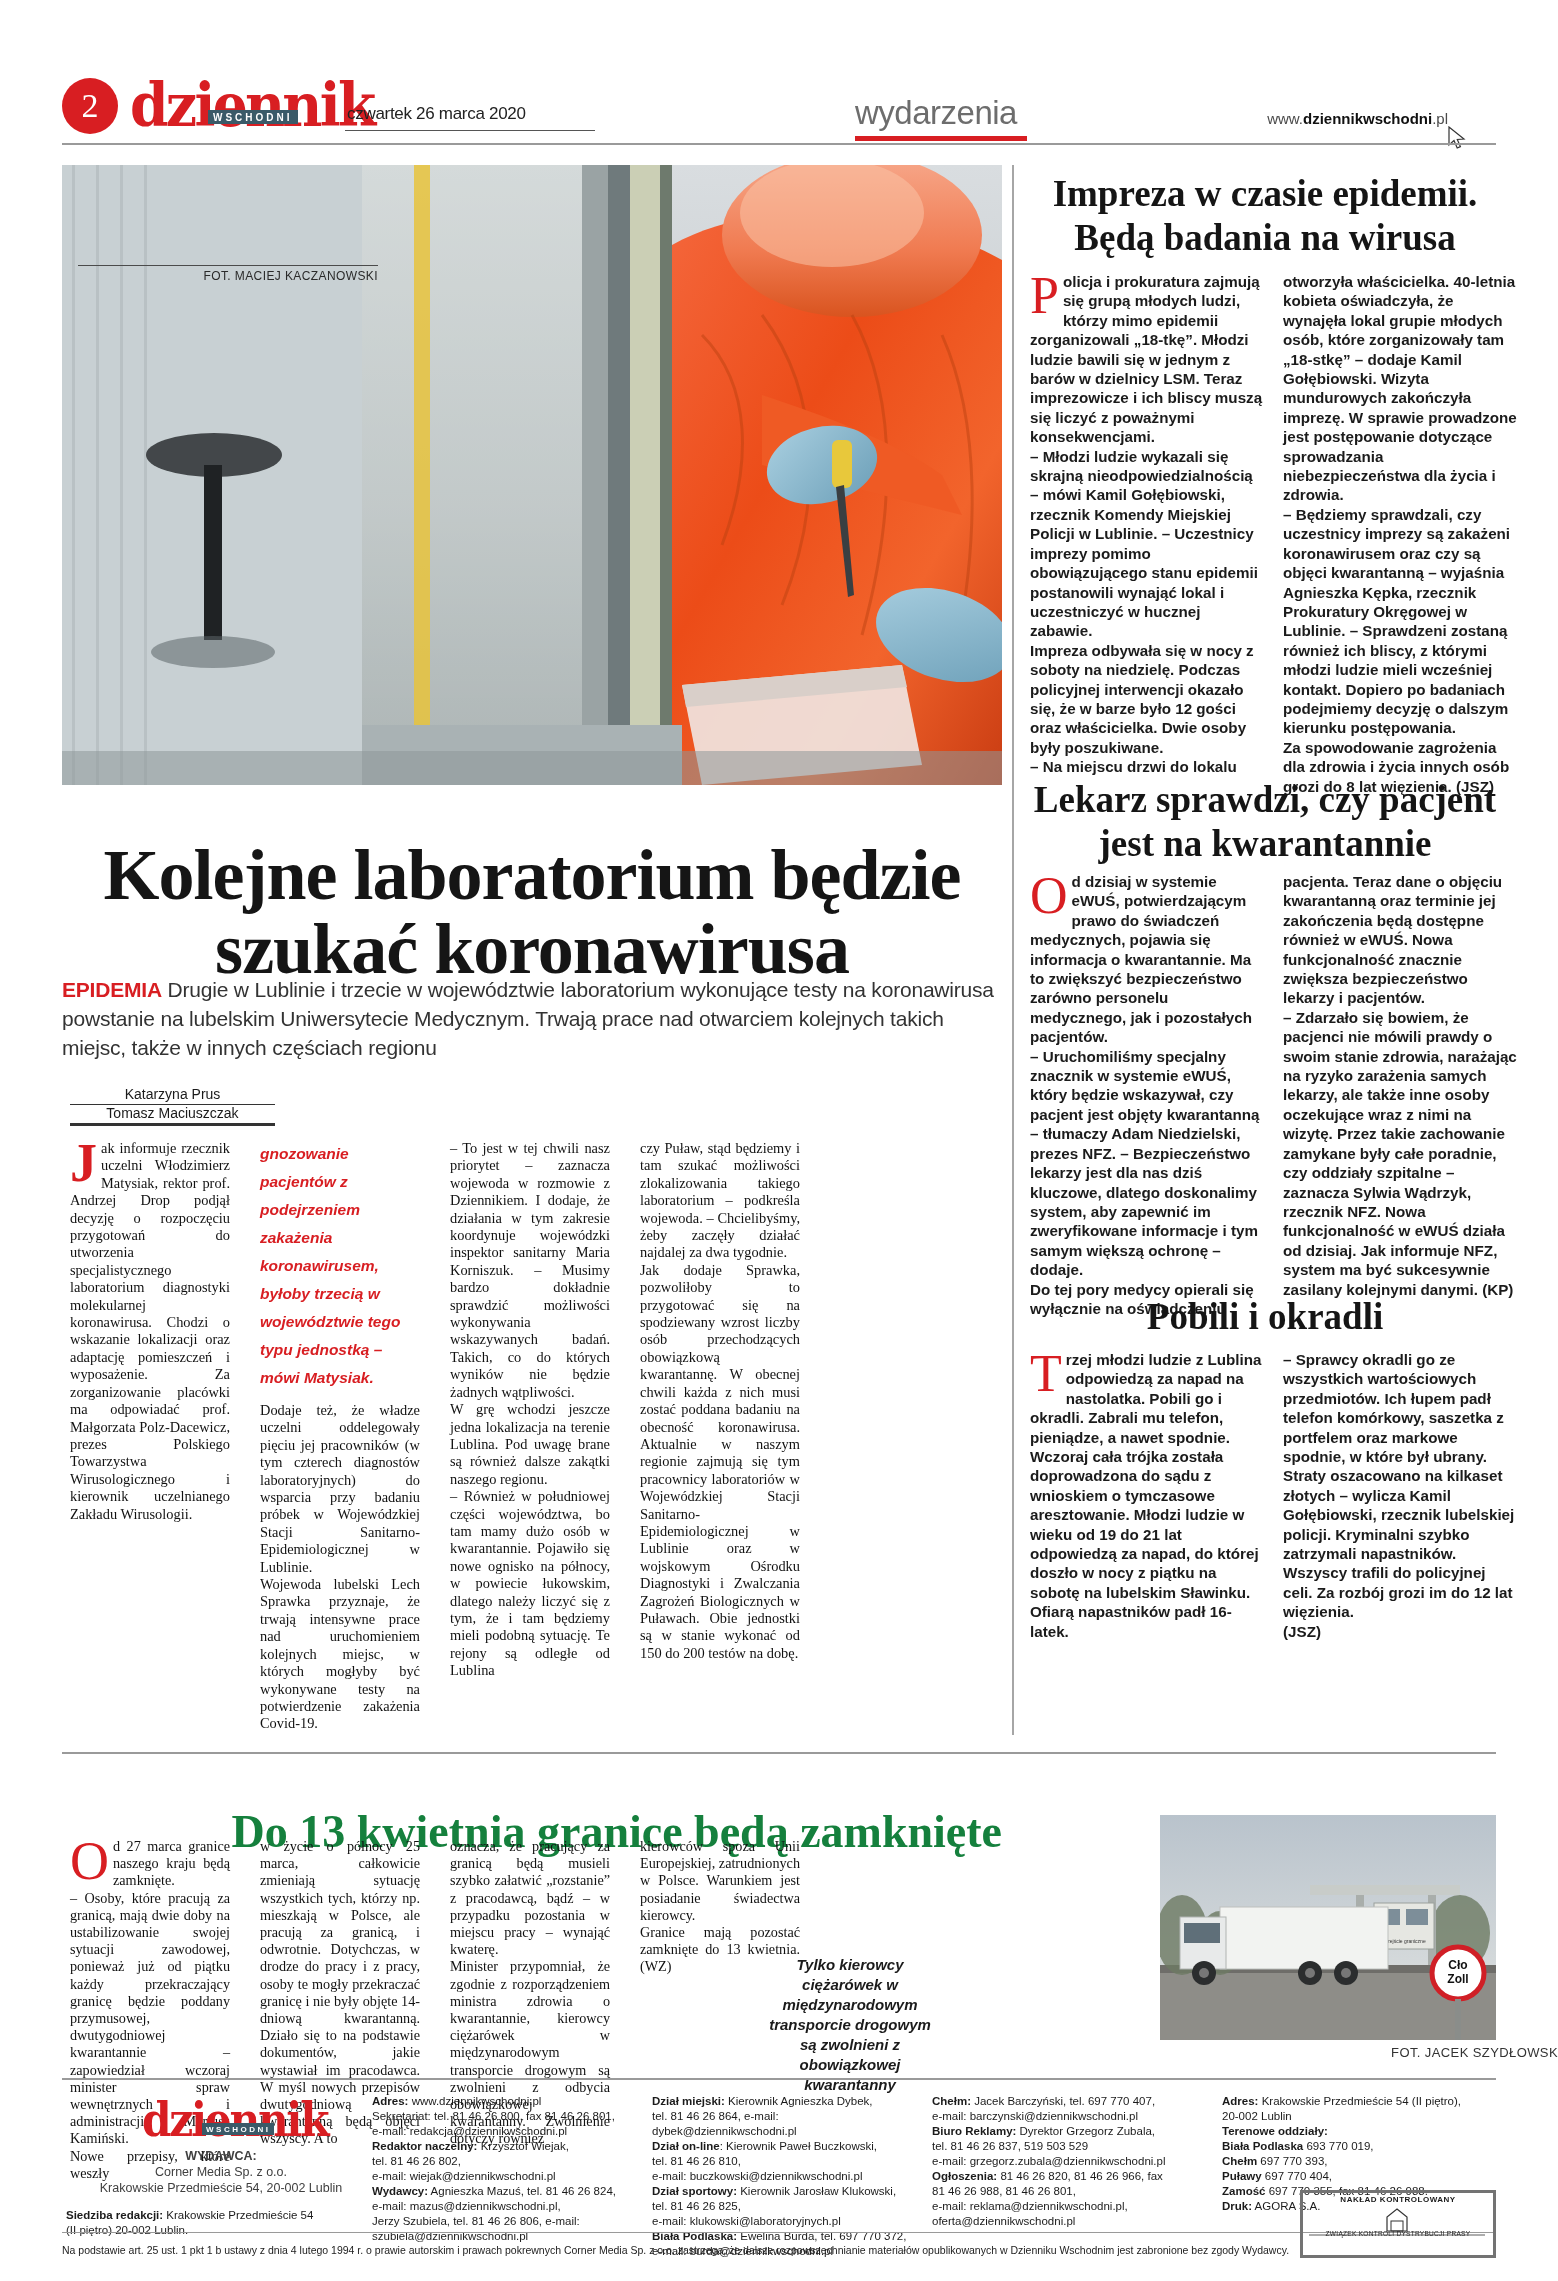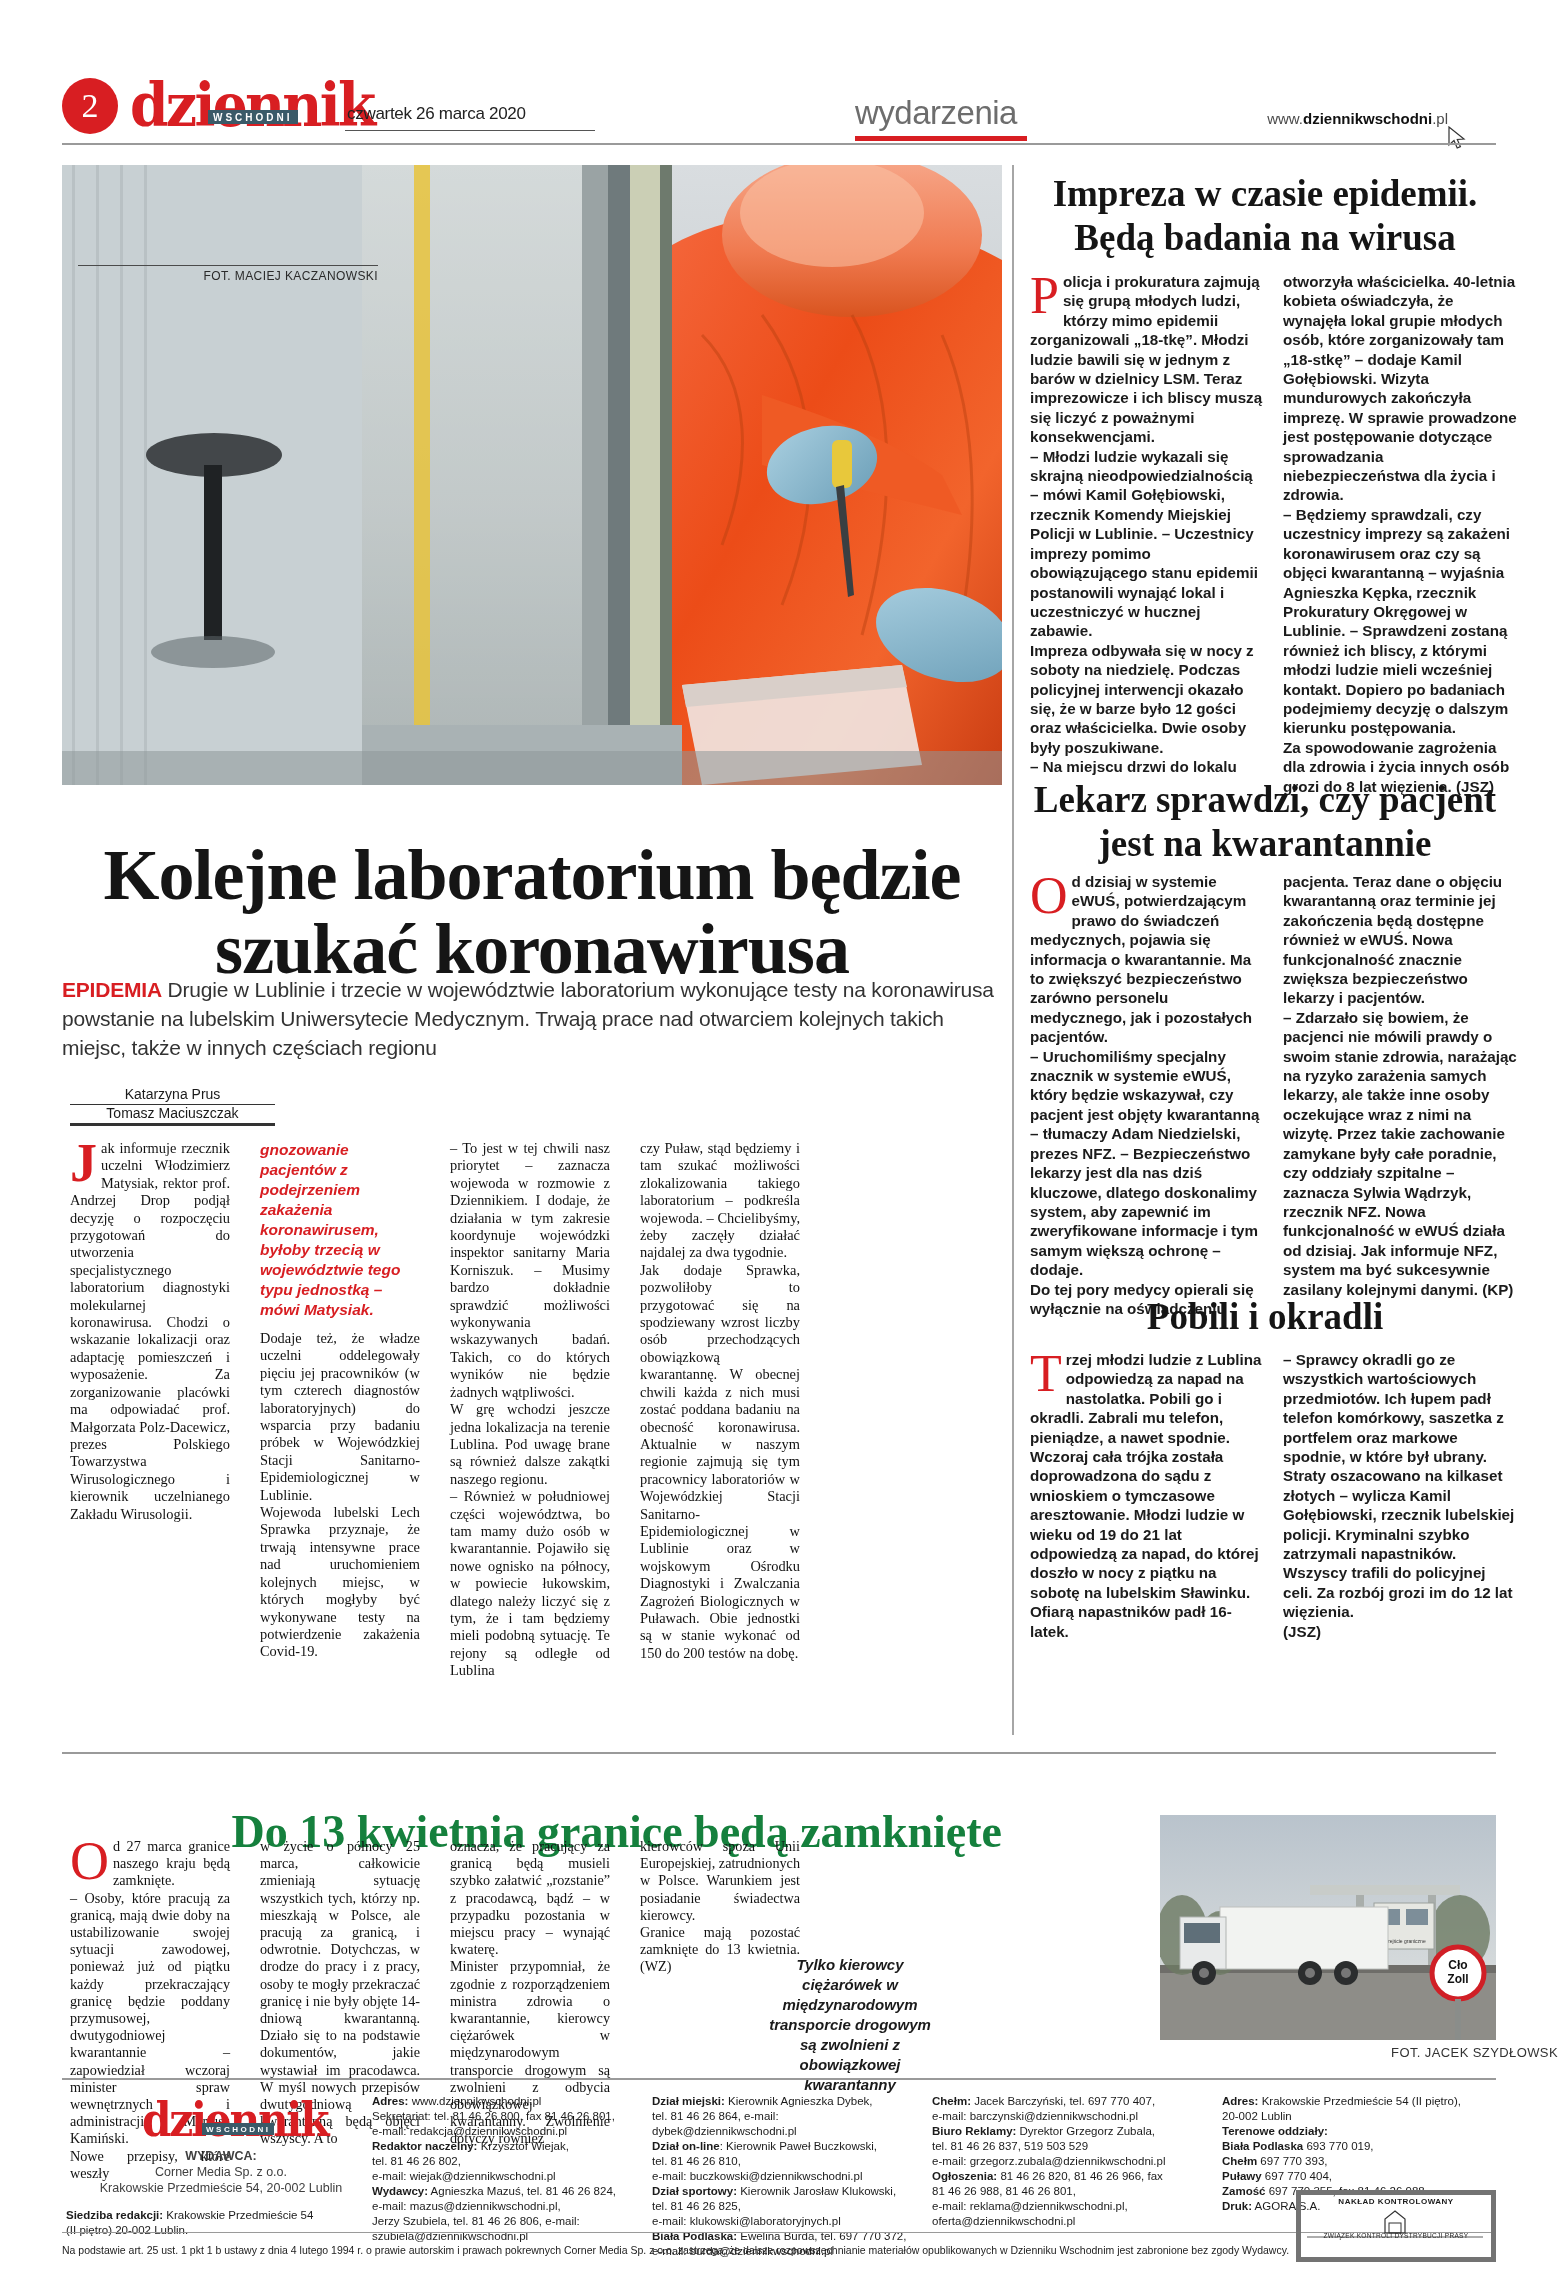--- a/index.html
+++ b/index.html
@@ -122,21 +122,21 @@
   }
   .col p{margin:0 0 0 0;}
   .dropcap{
     float:left;font-family:"Liberation Serif",serif;
     font-size:54px;line-height:42px;color:#d81e22;
     font-weight:700;padding:2px 4px 0 0;
   }
   .pullquote{
     font-family:"Liberation Sans",sans-serif;
     font-style:italic;font-weight:700;
-    color:#d81e22;font-size:15.5px;line-height:20px;
+    color:#d81e22;font-size:15.5px;line-height:28px;
     text-align:left;
   }
   .highlight-box{
     background:#f2d9dd;padding:2px 3px;
   }
   
   .vdiv{
     position:absolute;top:165px;left:1012px;width:2px;height:1570px;background:#a6a6a6;
   }
   
@@ -206,21 +206,21 @@
     position:absolute;top:4px;
     font-size:11.5px;line-height:15px;color:#1b1b1b;
   }
   .foot-col b{font-weight:700;margin-top:8px;}
   .foot-note{
     position:absolute;left:62px;top:2244px;width:1240px;
     font-size:10.5px;line-height:13px;color:#222;
   }
   .foot-stamp{
     position:absolute;right:62px;top:2190px;width:190px;height:62px;
-    border:5px solid #737373;
+    border:3px solid #737373;
     margin-left:8px;
   }
   .foot-stamp .st-title{
     font-size:8px;text-align:center;letter-spacing:.5px;font-weight:700;padding-top:2px;
   }
   .foot-stamp .st-sub{
     font-size:6.5px;text-align:center;letter-spacing:.3px;padding-top:26px;color:#222;
   }
   .foot-divider{position:absolute;left:62px;top:2232px;width:1434px;height:1px;background:#9a9a9a;}
 </style>

